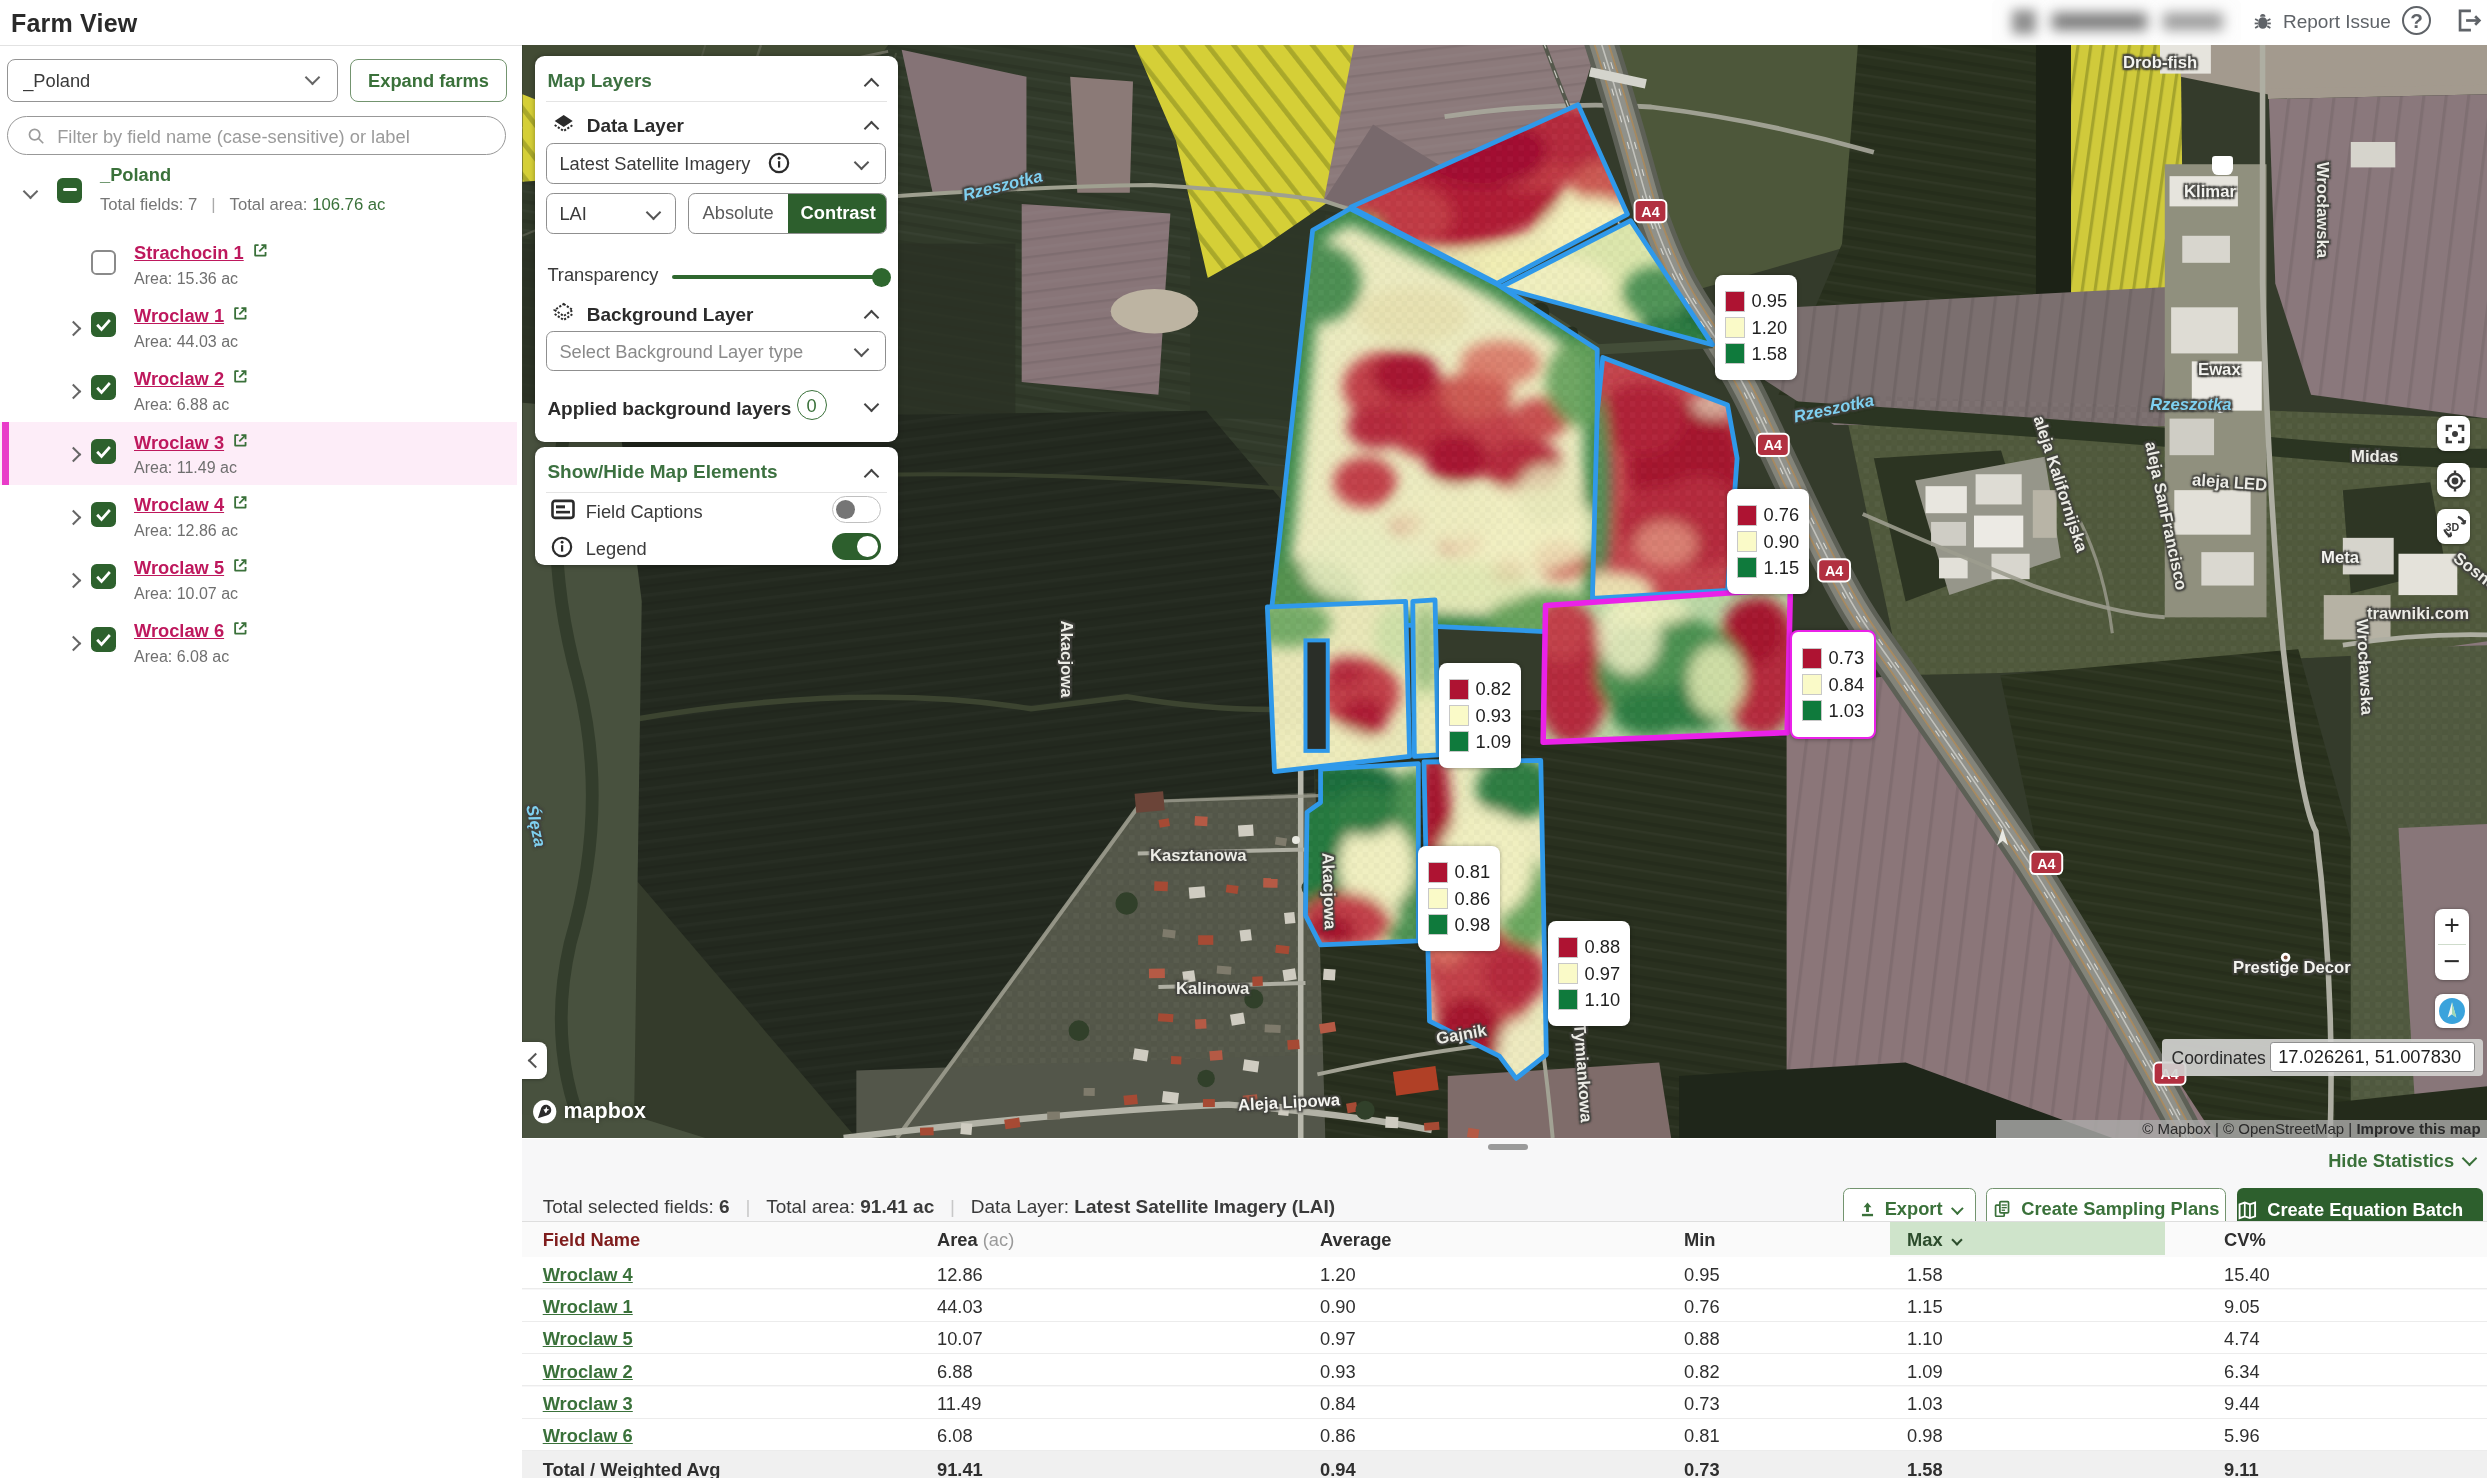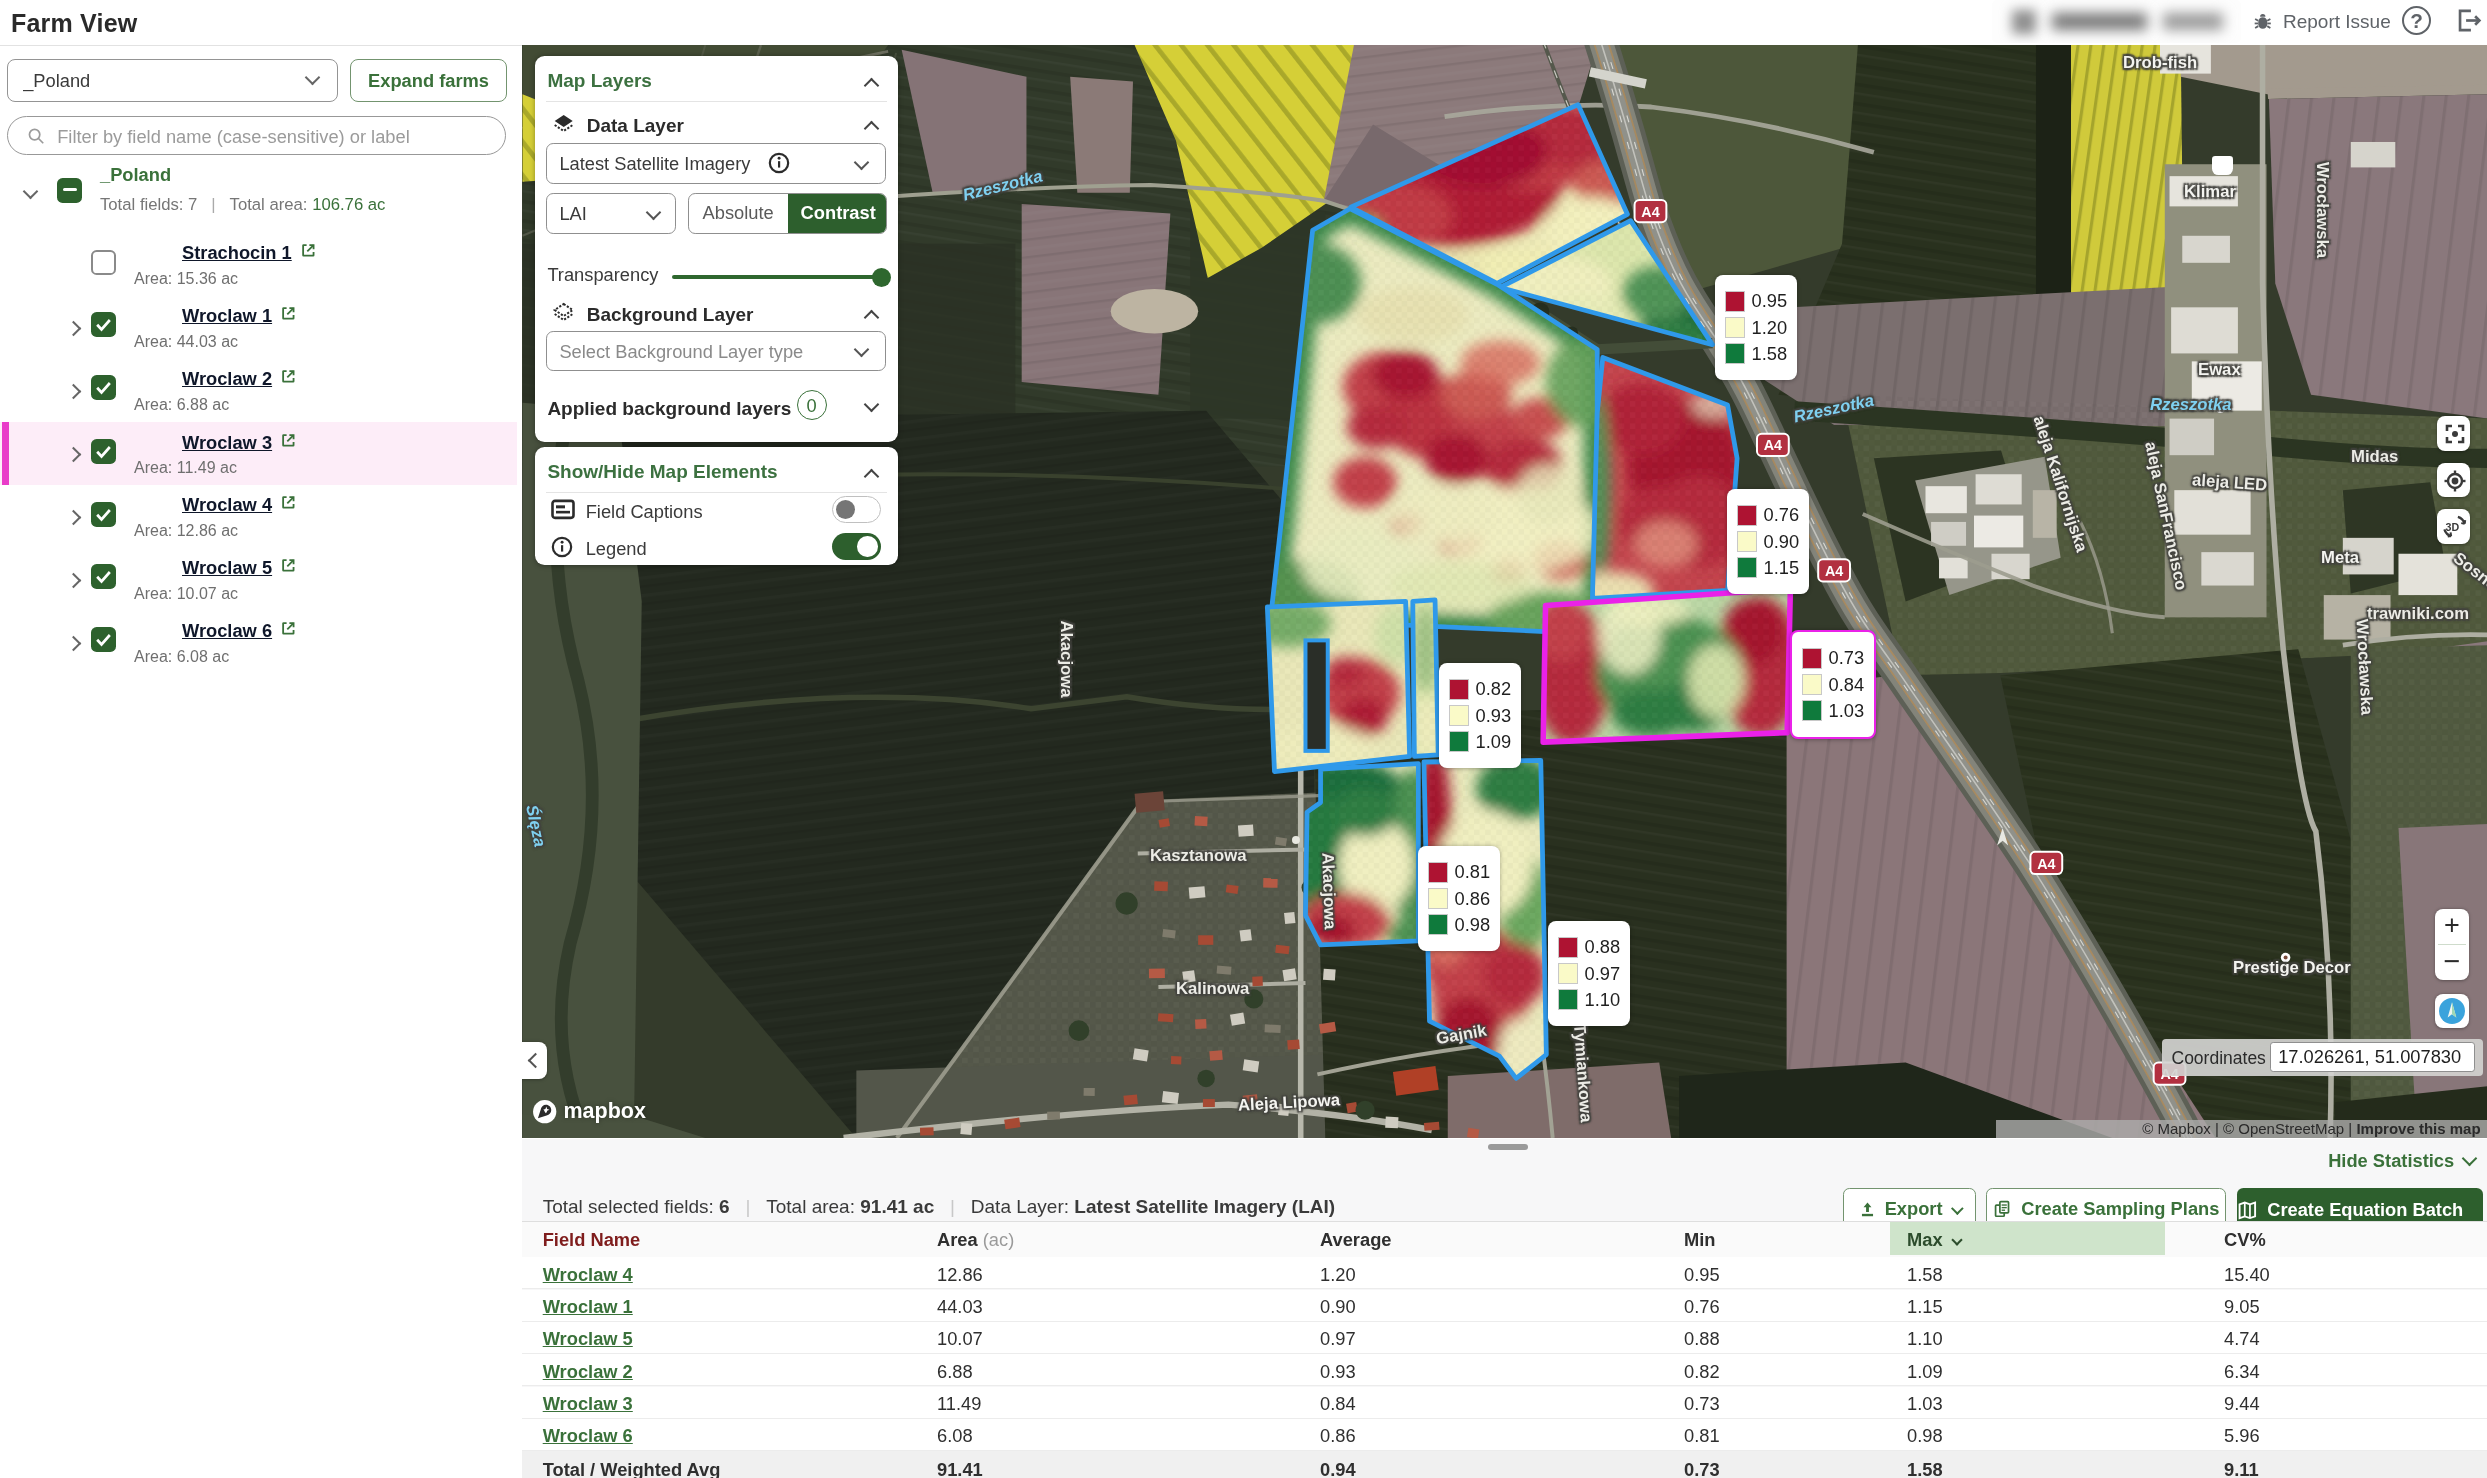--- a/index.html
+++ b/index.html
@@ -27,21 +27,21 @@
 #search .ph { position:absolute; left:49px; top:8.7px; font-size:18.3px; color:#9b9b9b; }
 .chev { display:inline-block; width:11px; height:11px; border-right:2.4px solid #666; border-bottom:2.4px solid #666; }
 .chev.down { transform:rotate(45deg); }
 .chev.up { transform:rotate(-135deg); }
 .chev.right { transform:rotate(-45deg); }
 .chev.left { transform:rotate(135deg); }
 .chev.green { border-color:#3a713a; }
 .cbx { position:absolute; width:25.4px; height:25.4px; border-radius:5.6px; }
 .cbx.on { background:#2d612d; }
 .cbx.off { background:#fff; border:2px solid #8a8a8a; }
-.fieldlink { font-size:18.3px; font-weight:bold; color:#0f172a; text-decoration:underline;margin-left:48px; }
+.fieldlink { font-size:18.3px; font-weight:bold; color:#be185d; text-decoration:underline; }
 .arealbl { font-size:16px; color:#6f6f6f; }
 .extlink { display:inline-block; margin-left:8px; }
 
 
 .ml { position:absolute; color:#f4f4f0; font-weight:bold; white-space:nowrap;
   text-shadow:-1.6px -1.6px 1.6px #42423e, 1.6px -1.6px 1.6px #42423e, -1.6px 1.6px 1.6px #42423e, 1.6px 1.6px 1.6px #42423e, 0 0 3.2px #42423e; }
 .ml.st { color:#ecece6; font-weight:bold; }
 .ml.water { color:#7fd0f0; font-style:italic; }
 
 .lgd { position:absolute; background:#fff; border-radius:8px; padding:10.3px 9.5px; box-shadow:0 0.8px 4px rgba(0,0,0,0.3); }

